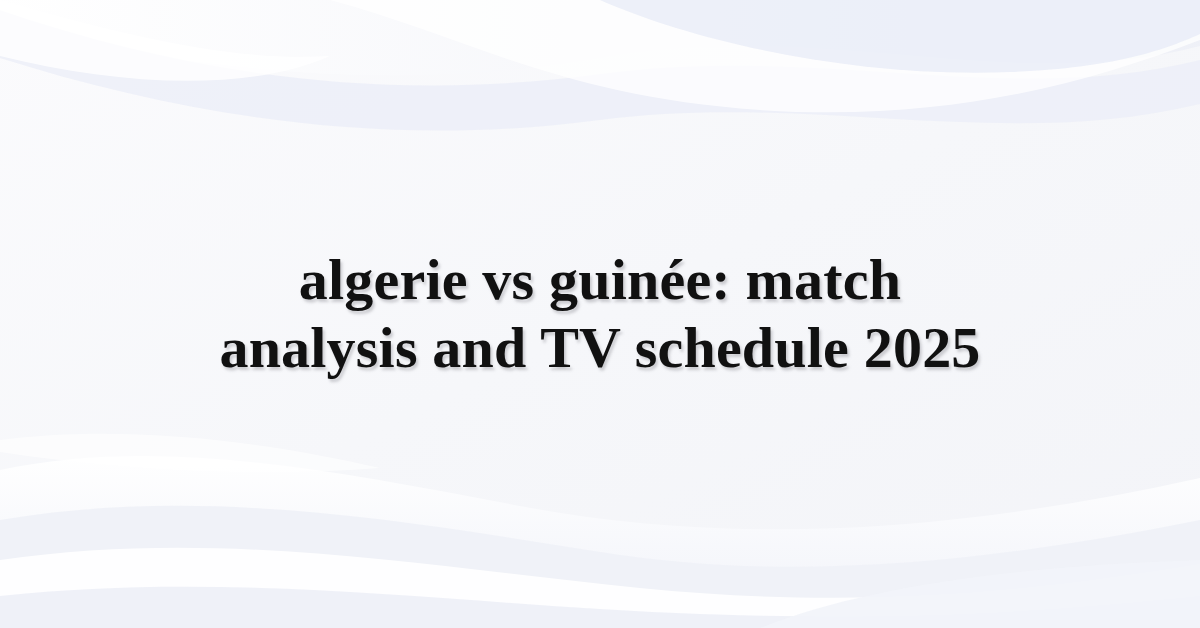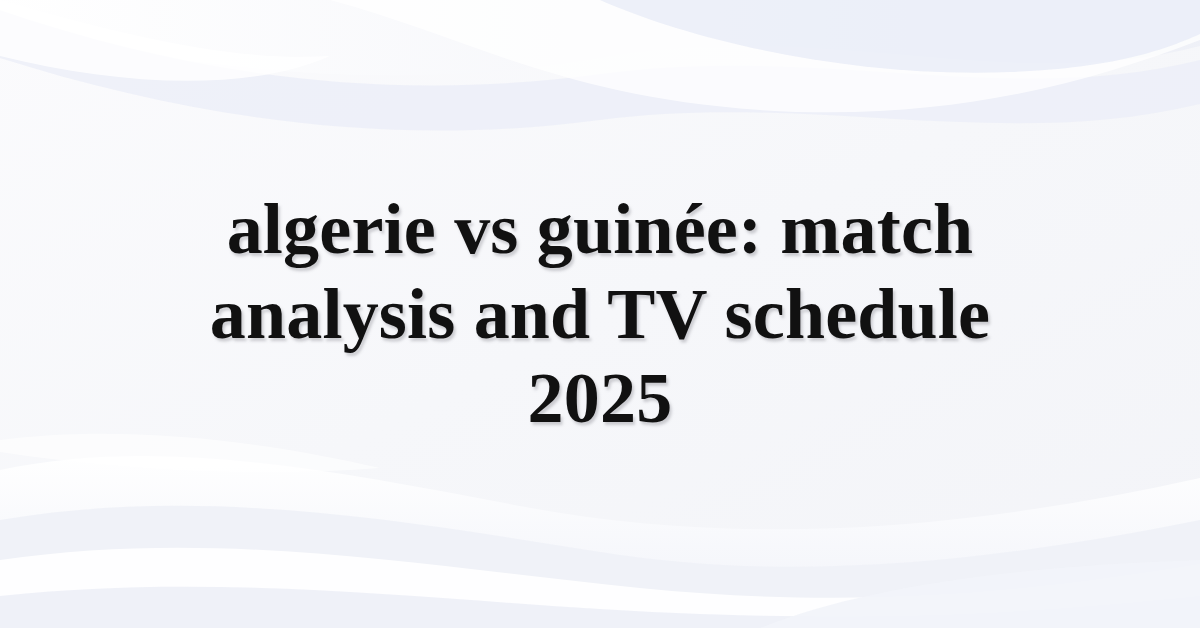--- a/index.html
+++ b/index.html
@@ -32,21 +32,21 @@
     inset: 0;
     display: flex;
     align-items: center;
     justify-content: center;
     padding: 0 90px;
     box-sizing: border-box;
   }
   .banner-title {
     font-family: "Liberation Serif", serif;
     font-weight: 700;
-    font-size: 72px;
+    font-size: 58px;
     line-height: 1.18;
     color: #111111;
     text-align: center;
     letter-spacing: 0.2px;
     text-shadow: 2px 3px 3px rgba(120,120,130,0.35);
     max-width: 800px;
     margin: 0;
   }
 </style>
 </head>

